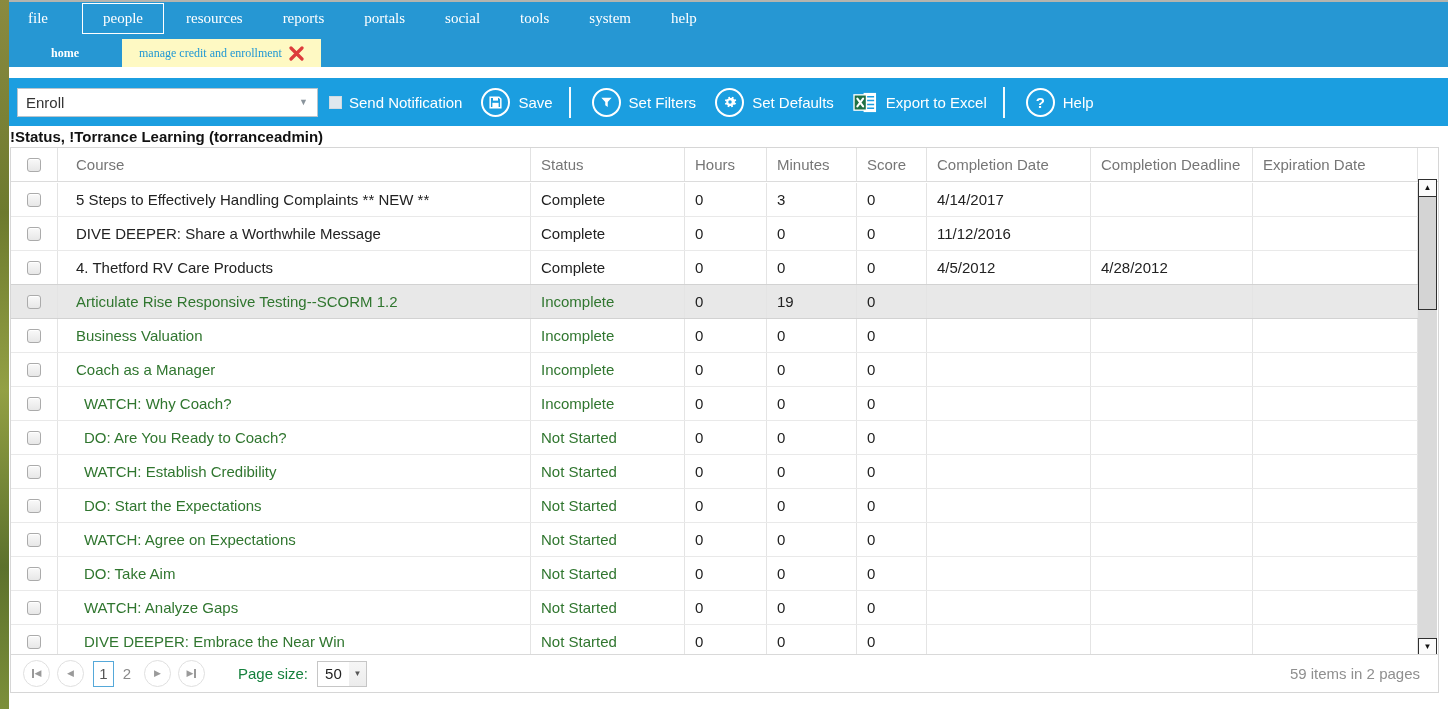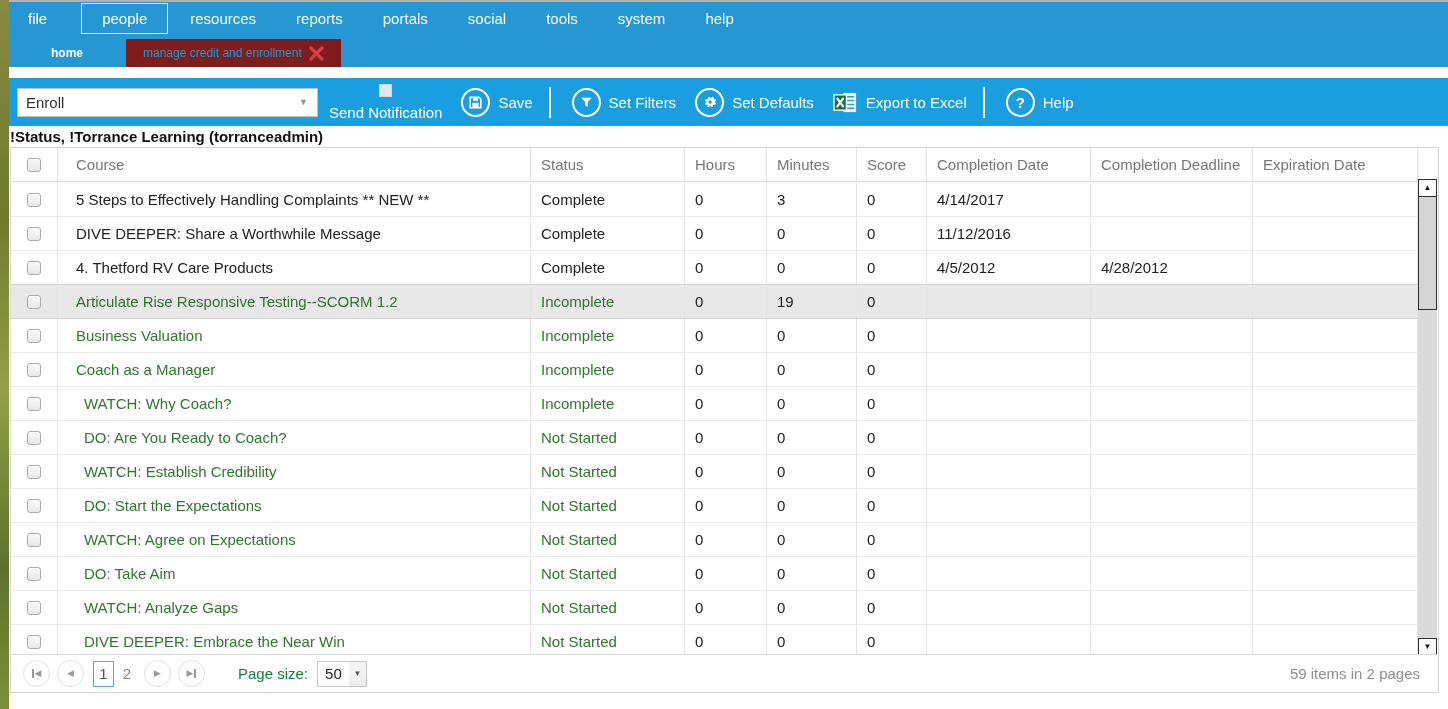--- a/index.html
+++ b/index.html
@@ -6,37 +6,37 @@
   *{box-sizing:border-box;}
   .screen{position:relative;width:1448px;height:709px;background:#fff;overflow:hidden;
           font-family:"Liberation Sans","DejaVu Sans",sans-serif;color:#222;}
 
   
   .left-strip{position:absolute;left:0;top:0;bottom:0;width:9px;
     background:linear-gradient(#8a8a40,#6d7a2e 30%,#93a044 55%,#5c712c 80%,#7c8f3a);}
   .top-border{position:absolute;left:9px;right:0;top:0;height:2px;background:#b4b4ae;}
 
   
-  .bluehead{position:absolute;left:9px;right:0;top:2px;height:65px;background:#2697d3;}
+  .bluehead{position:absolute;left:9px;right:0;top:2px;height:65px;background:#2697d3;font-family:Liberation Serif, serif;}
   .menubar{display:flex;align-items:center;height:33px;padding-left:7px;}
   .menu-item{color:#fff;font-size:15px;padding:5px 12px;margin-right:16px;cursor:default;white-space:nowrap;}
   .menu-item.active{border:1px solid #fff;padding:6px 20px;margin-left:6px;margin-right:10px;}
   .tabbar{display:flex;align-items:flex-end;height:32px;padding-left:21px;}
   .tab{height:28px;line-height:28px;font-size:12px;white-space:nowrap;}
   .tab.home{color:#fff;font-weight:bold;padding:0 21px;}
-  .tab.active{background:#7f1d1d;color:#1f97d4;padding:0 17px;margin-left:22px;display:flex;align-items:center;gap:7px;}
+  .tab.active{background:#fef9c3;color:#1f97d4;padding:0 17px;margin-left:22px;display:flex;align-items:center;gap:7px;}
   .close-x{display:inline-flex;width:15px;height:15px;}
 
   
   .toolbar{position:absolute;left:9px;right:0;top:78px;height:48px;background:#1b9ee0;
            display:flex;align-items:center;padding-left:8px;color:#fff;font-size:15px;}
   .dropdown{width:301px;height:29px;background:#fff;border:1px solid #b8c4cc;display:flex;align-items:center;
             color:#333;padding-left:8px;}
   .dd-arrow{margin-left:auto;margin-right:9px;font-size:9px;color:#8a949c;}
-  .cb-wrap{display:flex;align-items:center;gap:7px;margin-left:11px;cursor:default;flex-direction:column;}
+  .cb-wrap{display:flex;align-items:center;gap:7px;margin-left:11px;cursor:default;}
   .cb-box{width:13px;height:13px;background:#dfe8ee;border:1px solid #cfdbe2;}
   .tb-btn{display:flex;align-items:center;gap:8px;margin-left:19px;cursor:default;white-space:nowrap;}
   .circle-icon{width:29px;height:29px;border:2px solid #fff;border-radius:50%;
                display:flex;align-items:center;justify-content:center;flex:0 0 auto;}
   .qmark{font-size:15px;font-weight:bold;}
   .tb-divider{width:2px;height:31px;background:rgba(255,255,255,.95);margin:0 2px 0 16px;}
 
   
   .user-line{position:absolute;left:10px;top:128px;font-size:15px;font-weight:bold;color:#111;}
 

